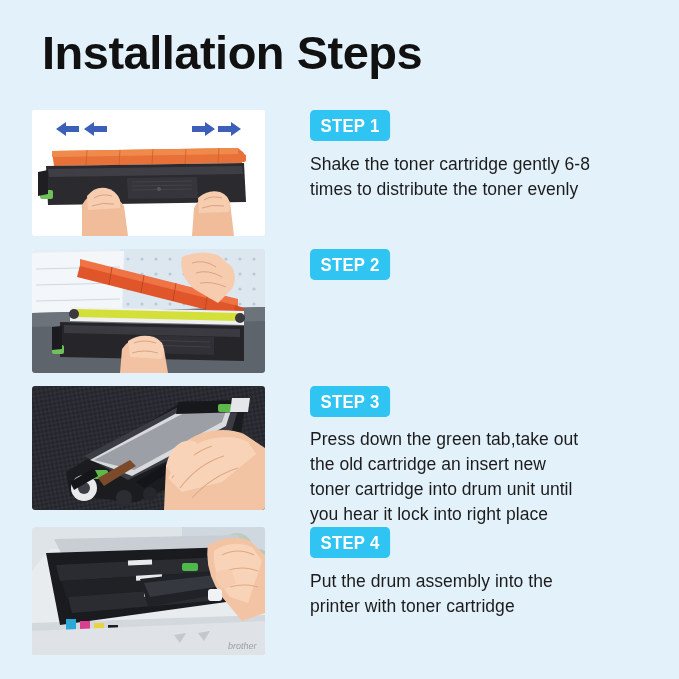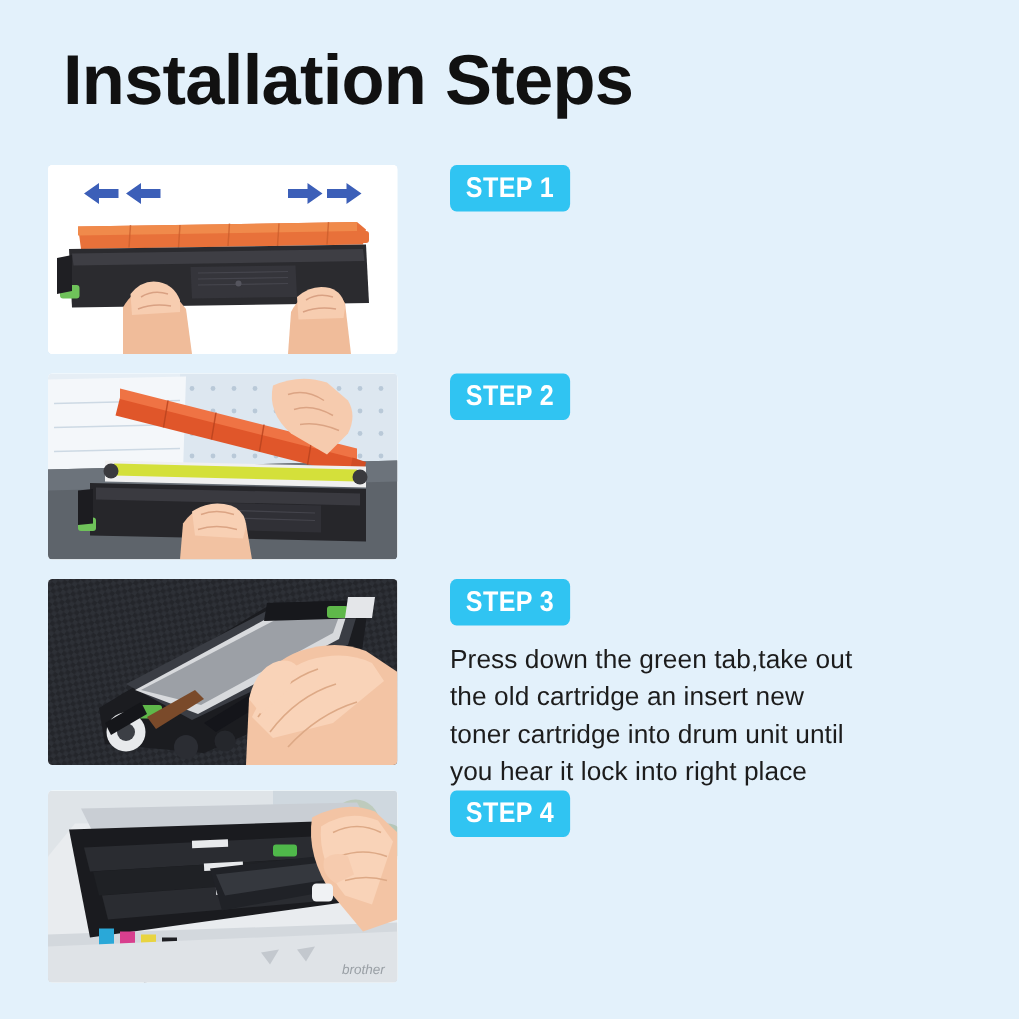--- a/index.html
+++ b/index.html
@@ -56,21 +56,21 @@
   }
   .row-1 .thumb { height: 126px; }
   .row-2 .thumb { height: 124px; }
   .row-3 .thumb { height: 124px; }
   .row-4 .thumb { height: 128px; }
 
   .thumb svg { display: block; width: 100%; height: 100%; }
 
   .step-text-col {
     position: absolute;
-    left: 300px;
+    left: 310px;
     width: 348px;
   }
 
   .badge {
     display: inline-block;
     background: #30c4f2;
     color: #ffffff;
     font-size: 19px;
     font-weight: bold;
     line-height: 31px;
@@ -159,20 +159,22 @@
           <path d="M166 88 Q176 79 188 82 Q197 85 198 95 L197 102 L167 103 Z" fill="#f7cdb0"></path>
           <g stroke="#d9a183" stroke-width="1" fill="none">
             <path d="M172 90 Q180 85 190 88"></path>
             <path d="M170 98 Q180 94 192 96"></path>
           </g>
         </g>
       </svg>
     </div>
     <div class="step-text-col">
       <span class="badge">STEP 1</span>
+      <div class="step-desc">Shake the toner cartridge gently 6-8
+times to distribute the toner evenly</div>
     </div>
   </div>
 
   <div class="step-row row-2">
     <div class="thumb">
       <svg viewBox="0 0 233 124" preserveAspectRatio="none">
         <rect x="0" y="0" width="233" height="124" fill="#e6eef5"></rect>
 
         <rect x="88" y="0" width="145" height="72" fill="#dde7f0"></rect>
         <g fill="#b9c9d8">
@@ -412,16 +414,18 @@
             <path d="M198 60 Q212 56 226 60"></path>
           </g>
 
           <path d="M184 46 Q192 40 200 44 L204 56 L192 62 Q182 56 184 46 Z" fill="#f6cbae"></path>
           <rect x="176" y="62" width="14" height="12" rx="3" fill="#f0f2f4"></rect>
         </g>
       </svg>
     </div>
     <div class="step-text-col">
       <span class="badge">STEP 4</span>
+      <div class="step-desc">Put the drum assembly into the
+printer with toner cartridge</div>
     </div>
   </div>
 
 </div>
 
 </body></html>

